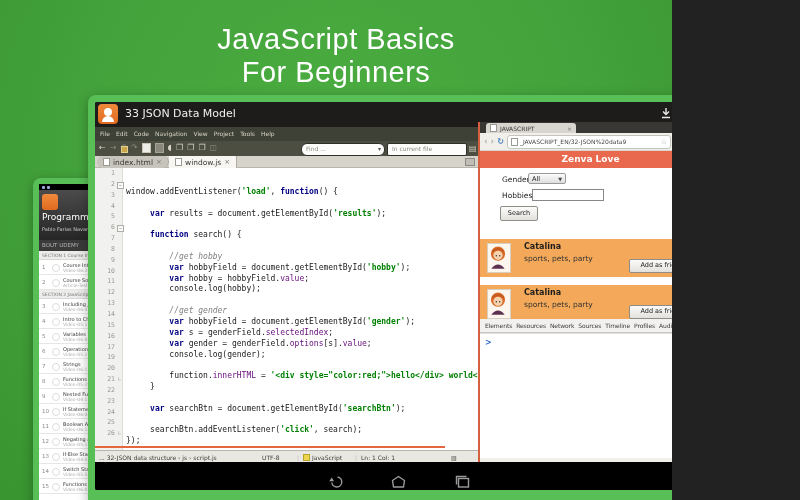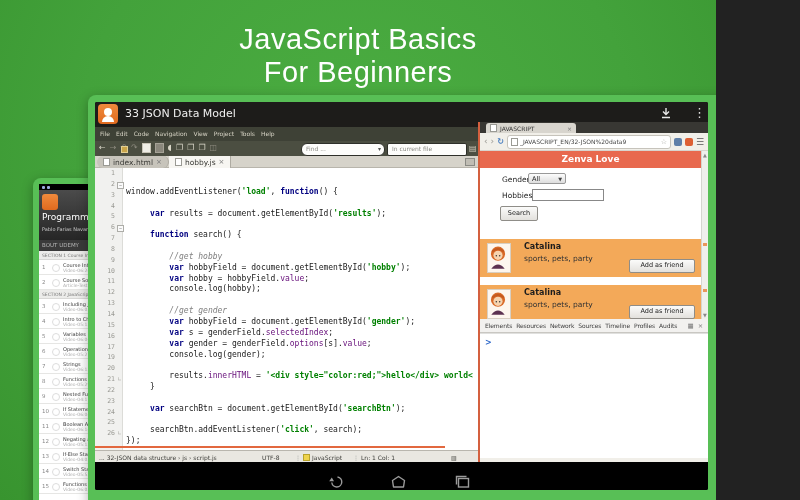--- a/index.html
+++ b/index.html
@@ -1,18 +1,18 @@
 <!DOCTYPE html>
 <html><head>
 <meta charset="utf-8">
 <style>
   html,body{margin:0;padding:0;background:#222;}
   #stage{position:relative;width:672px;height:500px;overflow:hidden;
     background:radial-gradient(ellipse at 50% 30%, #4bad41 0%, #43a23b 55%, #38942f 100%);
-    font-family:"DejaVu Sans",sans-serif;padding-left:44px;}
+    font-family:"DejaVu Sans",sans-serif;}
   
   .banner{position:absolute;top:23px;left:0;right:0;text-align:center;color:#fff;
     font-family:"Liberation Sans",sans-serif;font-weight:300;font-size:29px;line-height:33px;letter-spacing:.5px;}
   
   .frame{position:absolute;background:#58bf56;border-radius:8px;box-shadow:0 3px 12px rgba(0,0,0,.30);}
   #left-tablet{left:33px;top:178px;width:72px;height:360px;padding:6px;z-index:1;}
   #right-tablet{left:715px;top:182px;width:110px;height:330px;padding:6px;z-index:1;}
   #main-tablet{left:88px;top:95px;width:627px;height:402px;padding:7px;z-index:3;}
   #main-content{position:relative;width:613px;height:388px;background:#000;overflow:hidden;border-radius:2px;}
   
@@ -357,21 +357,21 @@
 
         <div class="tabbar" id="ide-tabbar">
           <span class="prn"></span>
         <div class="ide-tab" style="left: 2px; border-radius: 6px;">
               <span class="pg"></span>
               <span>index.html</span>
               <span class="tx">×</span>
             </div>
             <div class="ide-tab active" style="left: 74px;">
               <span class="pg"></span>
-              <span>hobby.js</span>
+              <span>window.js</span>
               <span class="tx">×</span>
             </div>
           </div>
 
         <div class="editor">
           <div class="gutterbg"></div>
           <div id="code-lines">
               <div class="cl"><span class="ln">1</span><span class="codetx"></span></div>
               <div class="cl"><span class="ln">2</span><span class="fold fs">−</span><span class="codetx"><span class="sp">window.addEventListener(</span><span class="ss">'load'</span><span class="sp">, </span><span class="sk">function</span><span class="sp">() {</span></span></div>
               <div class="cl"><span class="ln">3</span><span class="codetx"></span></div>
@@ -383,21 +383,21 @@
               <div class="cl"><span class="ln">9</span><span class="codetx"><span class="sp">         </span><span class="sk">var</span><span class="sp"> hobbyField = document.getElementById(</span><span class="ss">'hobby'</span><span class="sp">);</span></span></div>
               <div class="cl"><span class="ln">10</span><span class="codetx"><span class="sp">         </span><span class="sk">var</span><span class="sp"> hobby = hobbyField.</span><span class="sf">value</span><span class="sp">;</span></span></div>
               <div class="cl"><span class="ln">11</span><span class="codetx"><span class="sp">         console.log(hobby);</span></span></div>
               <div class="cl"><span class="ln">12</span><span class="codetx"></span></div>
               <div class="cl"><span class="ln">13</span><span class="codetx"><span class="sp">         </span><span class="sc">//get gender</span></span></div>
               <div class="cl"><span class="ln">14</span><span class="codetx"><span class="sp">         </span><span class="sk">var</span><span class="sp"> hobbyField = document.getElementById(</span><span class="ss">'gender'</span><span class="sp">);</span></span></div>
               <div class="cl"><span class="ln">15</span><span class="codetx"><span class="sp">         </span><span class="sk">var</span><span class="sp"> s = genderField.</span><span class="sf">selectedIndex</span><span class="sp">;</span></span></div>
               <div class="cl"><span class="ln">16</span><span class="codetx"><span class="sp">         </span><span class="sk">var</span><span class="sp"> gender = genderField.</span><span class="sf">options</span><span class="sp">[s].</span><span class="sf">value</span><span class="sp">;</span></span></div>
               <div class="cl"><span class="ln">17</span><span class="codetx"><span class="sp">         console.log(gender);</span></span></div>
               <div class="cl"><span class="ln">19</span><span class="codetx"></span></div>
-              <div class="cl"><span class="ln">20</span><span class="codetx"><span class="sp">         results.</span><span class="sf">innerHTML</span><span class="sp"> = </span><span class="ss">'&lt;div style="color:red;"&gt;hello&lt;/div&gt; world&lt;</span></span></div>
+              <div class="cl"><span class="ln">20</span><span class="codetx"><span class="sp">         function.</span><span class="sf">innerHTML</span><span class="sp"> = </span><span class="ss">'&lt;div style="color:red;"&gt;hello&lt;/div&gt; world&lt;</span></span></div>
               <div class="cl"><span class="ln">21</span><span class="fold fe">∟</span><span class="codetx"><span class="sp">     }</span></span></div>
               <div class="cl"><span class="ln">22</span><span class="codetx"></span></div>
               <div class="cl"><span class="ln">23</span><span class="codetx"><span class="sp">     </span><span class="sk">var</span><span class="sp"> searchBtn = document.getElementById(</span><span class="ss">'searchBtn'</span><span class="sp">);</span></span></div>
               <div class="cl"><span class="ln">24</span><span class="codetx"></span></div>
               <div class="cl"><span class="ln">25</span><span class="codetx"><span class="sp">     searchBtn.addEventListener(</span><span class="ss">'click'</span><span class="sp">, search);</span></span></div>
               <div class="cl"><span class="ln">26</span><span class="fold fe">∟</span><span class="codetx"><span class="sp">});</span></span></div>
             </div>
         </div>
         <div class="ed-hline"></div>
 

